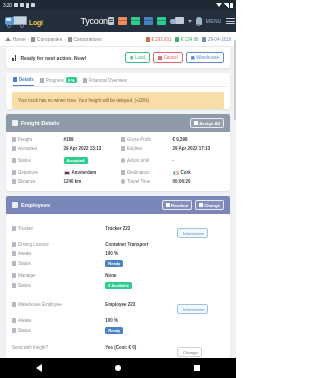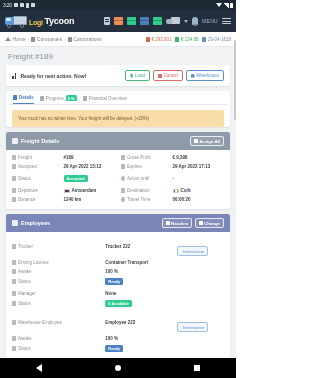--- a/index.html
+++ b/index.html
@@ -50,21 +50,21 @@
   .brand-truck .w1,.brand-truck .w2{
     position:absolute; bottom:-1px; width:4px;height:4px;border-radius:50%;
     background:#101820; border:1px solid #7f8c9b;
   }
   .brand-truck .w1{left:2px;} .brand-truck .w2{left:15px;}
   .brand-logi {
     font-size: 7px; font-weight: bold; color: #f2c94c; letter-spacing: -0.3px;
     transform: translateY(1px);
   }
   .brand-tycoon {
-    font-size: 9px; font-weight: bold; color: #ffffff; letter-spacing: -0.3px;
+    font-size: 9px; font-weight: normal; color: #ffffff; letter-spacing: -0.3px; margin-left: 36px;
   }
   .nav-right { margin-left: auto; display: flex; align-items: center; gap: 4px; }
   .nav-ic { display:flex; align-items:center; justify-content:center; }
   .ic-doc { width:6px;height:8px;background:#c3ccd6;border-radius:1px;position:relative;}
   .ic-doc:after{content:'';position:absolute;left:1px;top:2px;width:4px;height:1px;background:#242f3d;box-shadow:0 2px 0 #242f3d;}
   .ic-box { width:9px;height:8px;border-radius:1px;position:relative;}
   .ic-box:after{content:'';position:absolute;left:0;top:3px;width:100%;height:1px;background:rgba(0,0,0,0.25);}
   .ic-box.o{background:#f08b5a;}
   .ic-box.g{background:#2ecc8f;}
   .ic-box.b{background:#4a7fc1;}
@@ -282,21 +282,20 @@
     </span>
     <span class="stat date">
       <span class="mini-ic" style="background:#6d8fb5"></span>
       <span>29-04-1618</span>
     </span>
   </div>
 </div>
 
 <div class="page">
 
-  <div class="page-title">Freight #189</div>
 
   <div class="card">
     <div class="readyrow">
       <span class="ready-txt">
         <span class="ic-chart"></span>
         <span>Ready for next action. Now!</span>
       </span>
       <span class="btn-group">
         <span class="btn green">
           <span class="bic load"></span>

